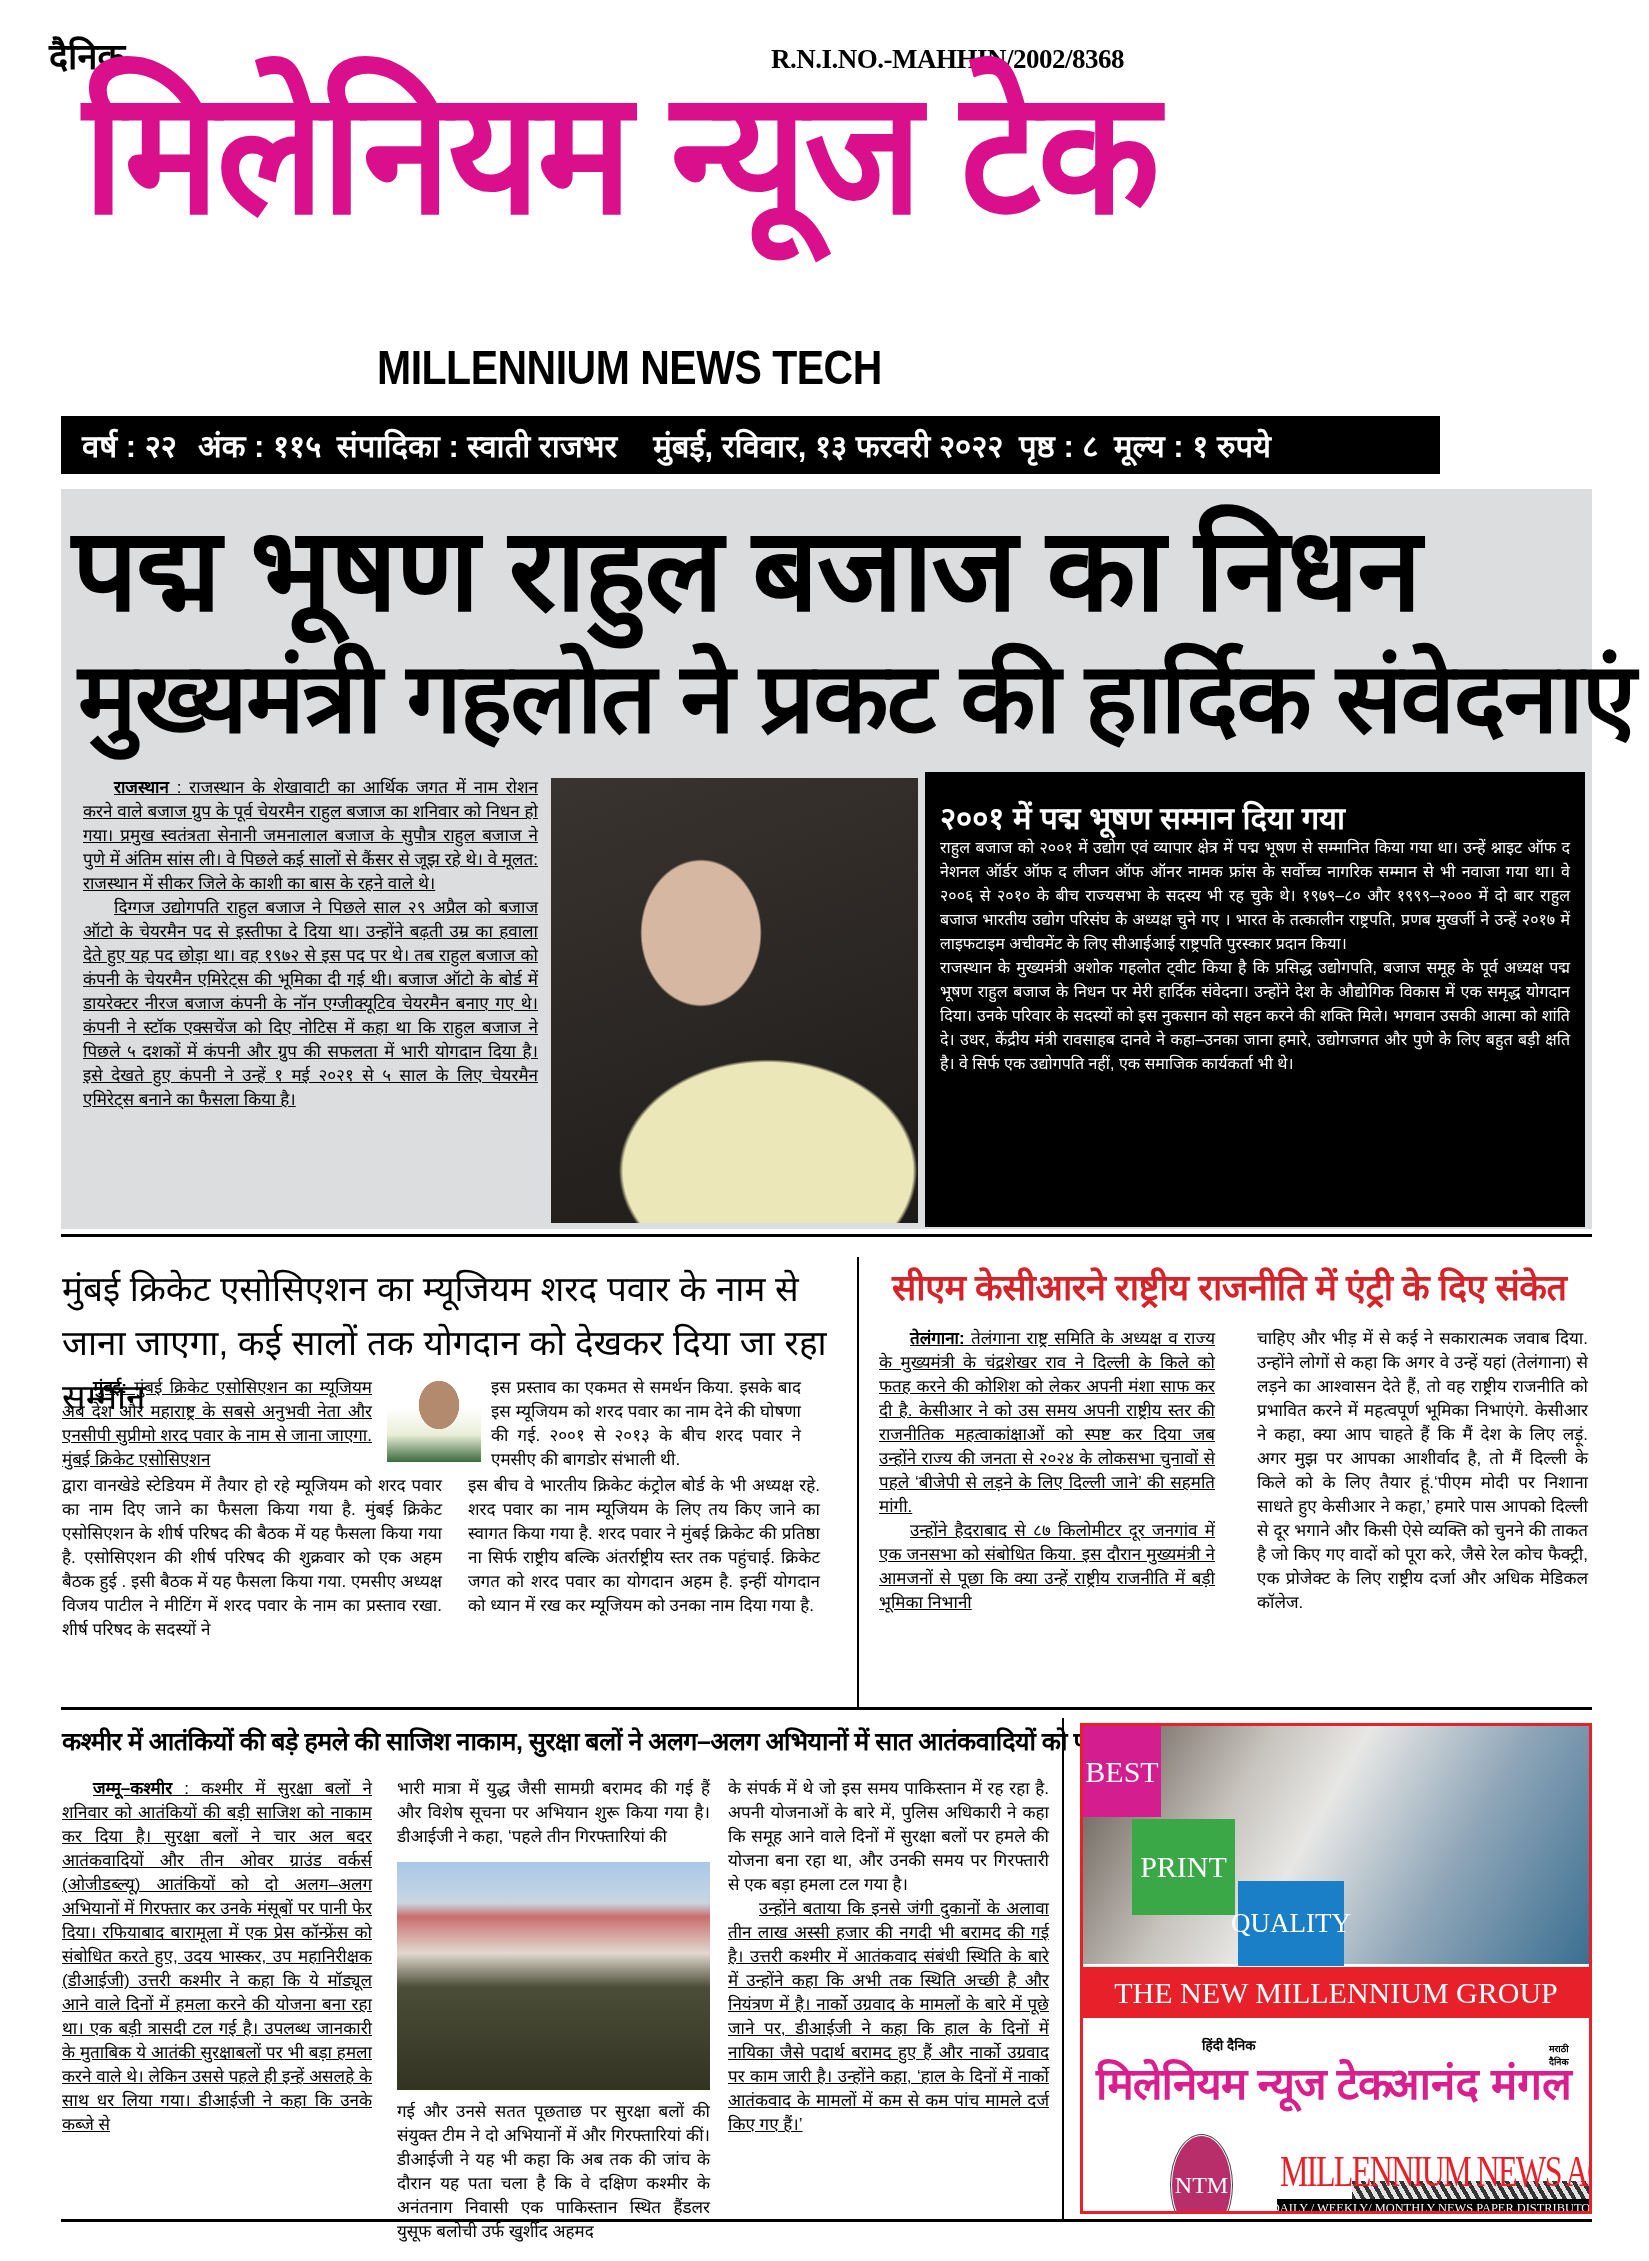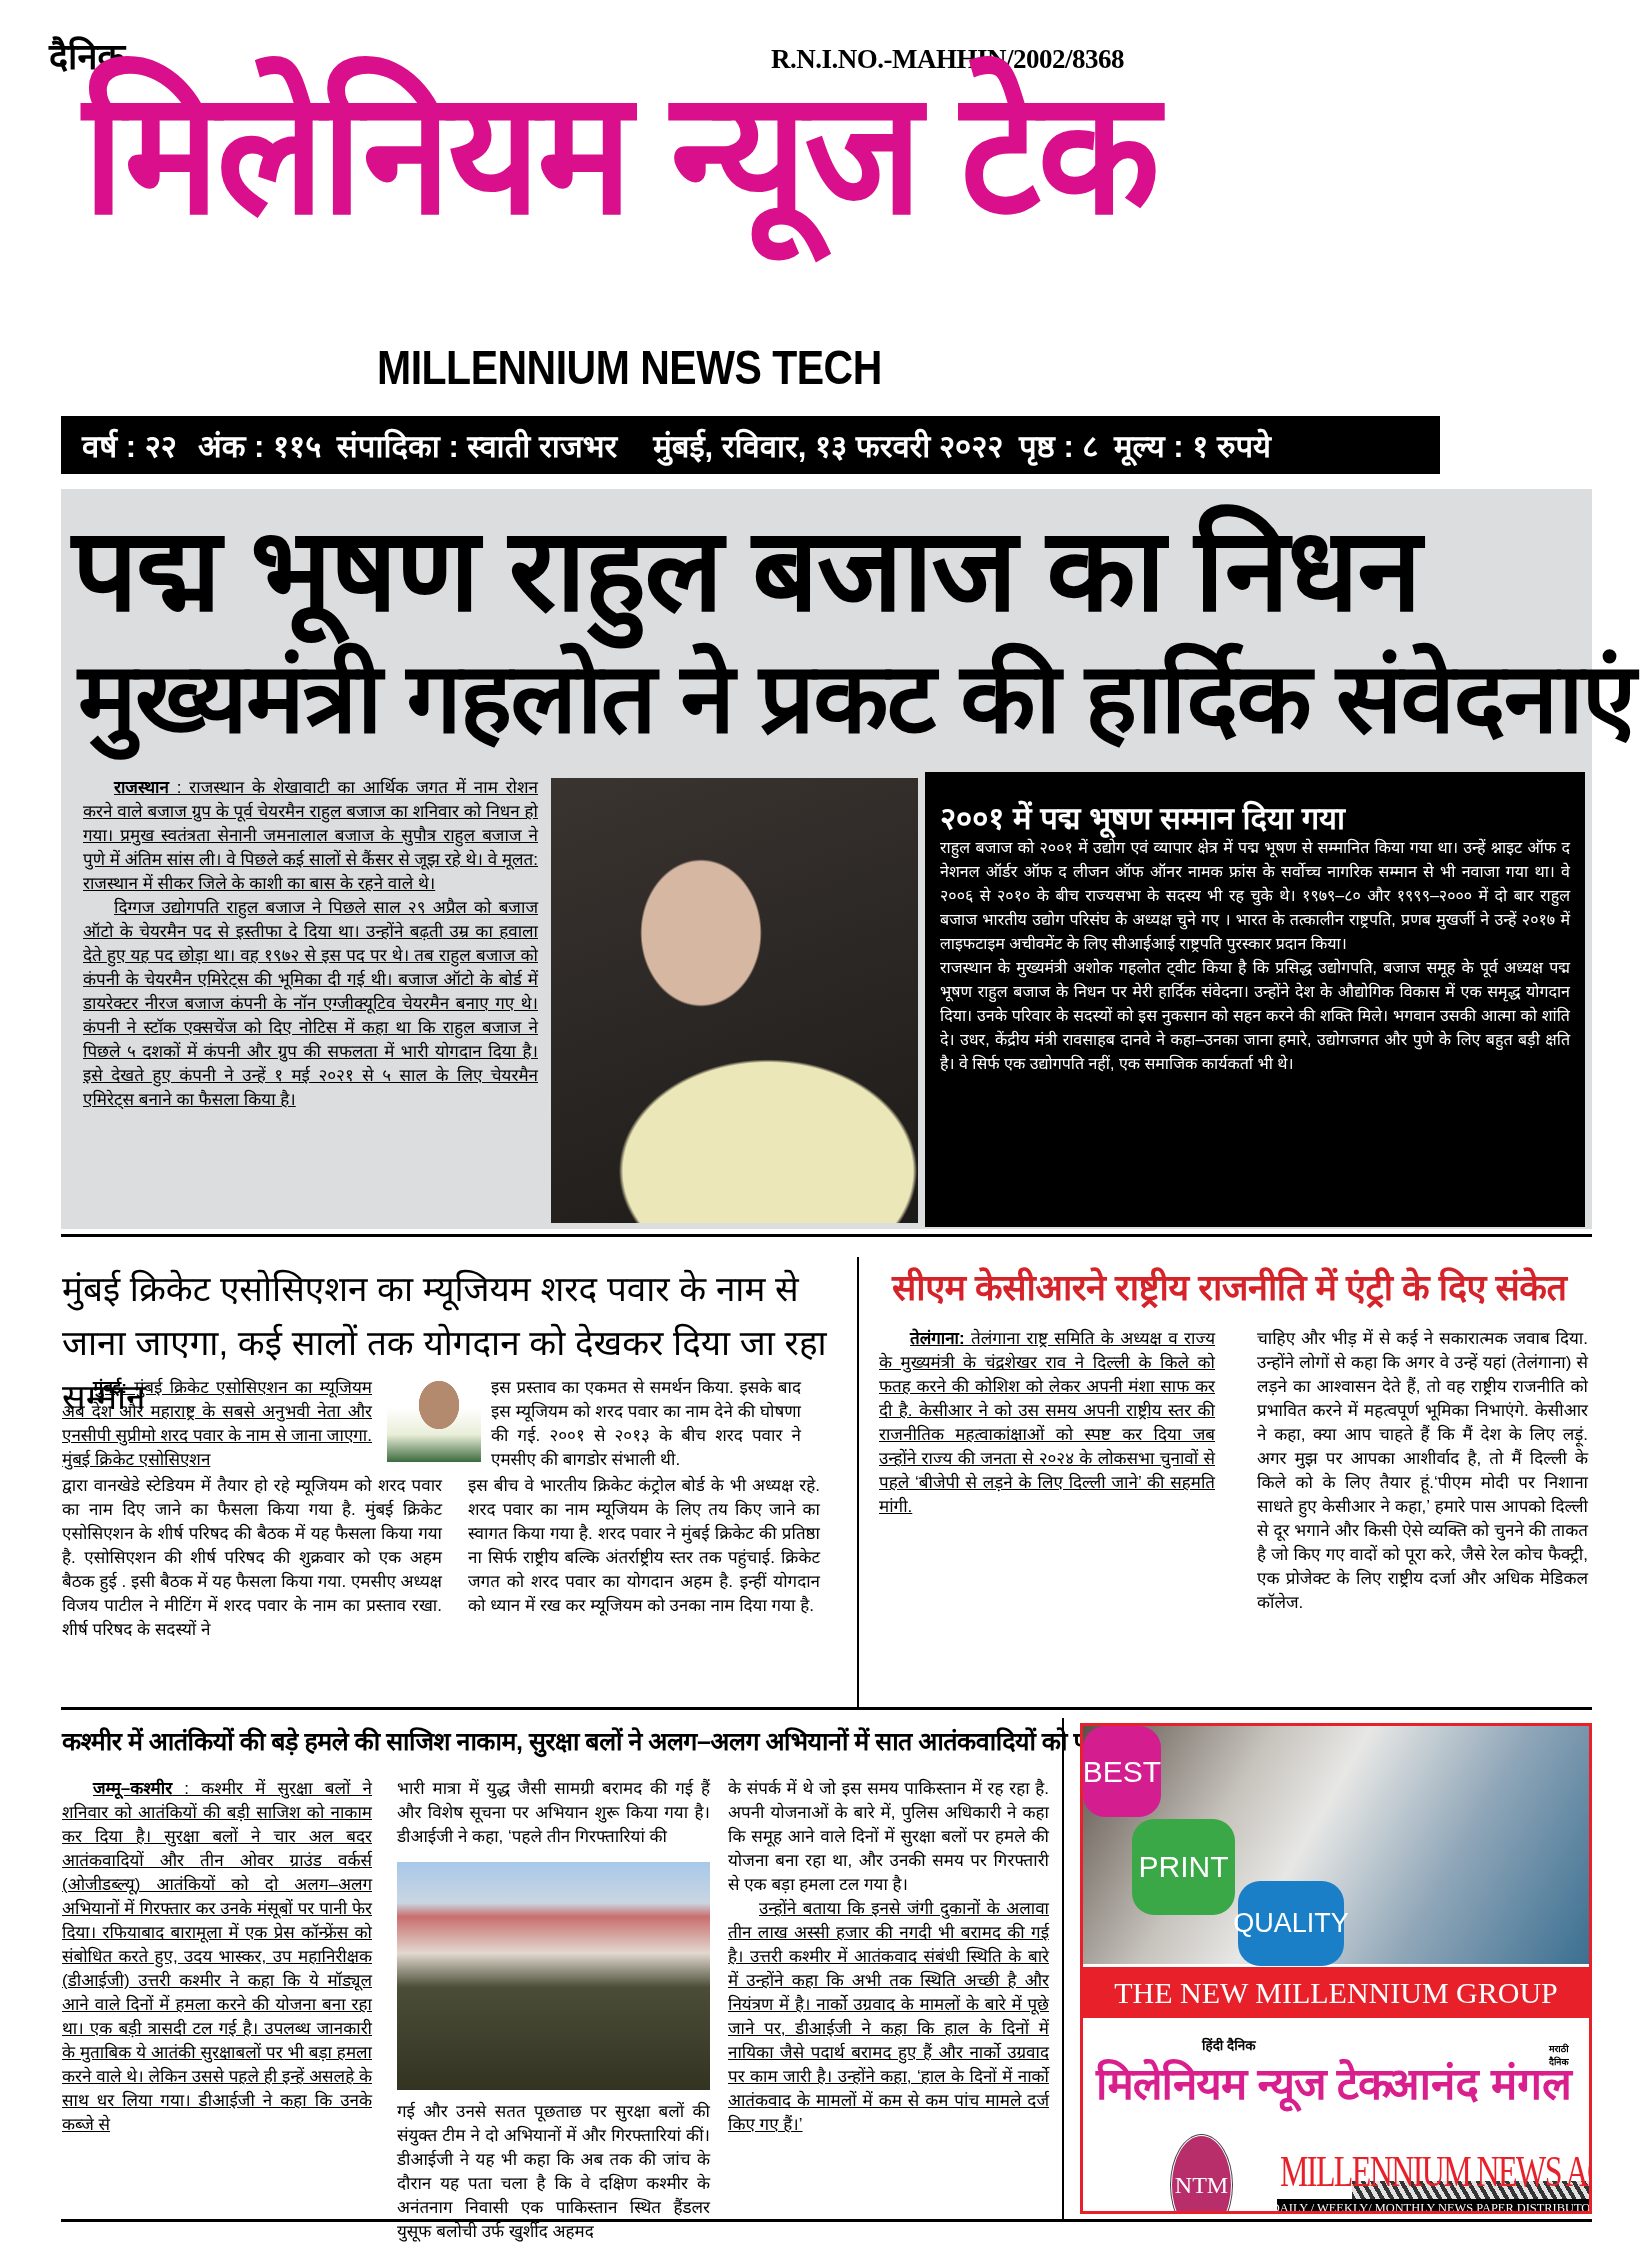--- a/index.html
+++ b/index.html
@@ -66,21 +66,21 @@
   .army-photo { left: 397px; top: 1862px; width: 313px; height: 228px;
     background: linear-gradient(180deg, #a8c8e8 0%, #c9d6e2 18%, #c96e6e 24%, #e2d8cf 40%, #4b4d38 55%, #333322 100%); }
   .ks-c2b { left: 397px; top: 2100px; width: 313px; }
   .ks-c3 { left: 728px; top: 1777px; width: 321px; }
   .vrule2 { left: 1062px; top: 1718px; width: 2.1px; height: 502px; background: #000; }
 
   
   .ad { left: 1080px; top: 1723px; width: 512px; height: 491px; border: 3.1px solid #e8202a; box-sizing: border-box; background: #fff; overflow: hidden; }
   .ad-photo { position: absolute; left: 0; top: 0; width: 100%; height: 238px;
     background: linear-gradient(120deg, #5a5048 0%, #c7c3bd 30%, #e7e7e5 45%, #8fa6b8 70%, #3b6f91 100%); }
-  .ad-box { position: absolute; font-family: Liberation Sans, sans-serif; color: #fff; font-size: 30px; display:flex; align-items:center; justify-content:center;border-radius:22px; }
+  .ad-box { position: absolute; font-family: Liberation Serif, serif; color: #fff; font-size: 30px; display:flex; align-items:center; justify-content:center; }
   .ad-best { left: 0; top: 0; width: 78px; height: 91px; background: #d41d8f; }
   .ad-print { left: 49px; top: 93px; width: 103px; height: 96px; background: #3aa846; }
   .ad-quality { left: 155px; top: 155px; width: 106px; height: 85px; background: #1b7fc7; font-size: 27px; }
   .ad-group { position: absolute; left: 0; top: 241px; width: 100%; height: 51px; background: #e8202a; color: #fff;
     font-family: "Liberation Serif", serif; font-size: 30px; display: flex; align-items: center; justify-content: center; }
   .ad-hindi-sub { position: absolute; left: 119px; top: 310px; font-size: 13.5px; font-weight: bold; }
   .ad-hindi { position: absolute; left: 13px; top: 326px; font-size: 44px; font-weight: bold; color: #d91f8e; white-space: nowrap; letter-spacing: -1px; }
   .ad-marathi-sub { position: absolute; left: 466px; top: 316px; font-size: 9.3px; font-weight: bold; }
   .ad-marathi { position: absolute; left: 303px; top: 326px; font-size: 44px; font-weight: bold; color: #d91f8e; white-space: nowrap; }
   .ad-logo { position: absolute; left: 88px; top: 409px; width: 59px; height: 98px; border-radius: 50%; background: #b72e6b; border: 1.6px solid #fff; box-shadow: 0 0 0 1px #444;
@@ -133,20 +133,21 @@
 <div class="abs photo pawar-photo"></div>
 <div class="abs col-text mca-r">इस प्रस्ताव का एकमत से समर्थन किया. इसके बाद इस म्यूजियम को शरद पवार का नाम देने की घोषणा की गई. २००१ से २०१३ के बीच शरद पवार ने एमसीए की बागडोर संभाली थी.</div>
 <div class="abs col-text mca-bl">द्वारा वानखेडे स्टेडियम में तैयार हो रहे म्यूजियम को शरद पवार का नाम दिए जाने का फैसला किया गया है. मुंबई क्रिकेट एसोसिएशन के शीर्ष परिषद की बैठक में यह फैसला किया गया है. एसोसिएशन की शीर्ष परिषद की शुक्रवार को एक अहम बैठक हुई . इसी बैठक में यह फैसला किया गया. एमसीए अध्यक्ष विजय पाटील ने मीटिंग में शरद पवार के नाम का प्रस्ताव रखा. शीर्ष परिषद के सदस्यों ने</div>
 <div class="abs col-text mca-br">इस बीच वे भारतीय क्रिकेट कंट्रोल बोर्ड के भी अध्यक्ष रहे. शरद पवार का नाम म्यूजियम के लिए तय किए जाने का स्वागत किया गया है. शरद पवार ने मुंबई क्रिकेट की प्रतिष्ठा ना सिर्फ राष्ट्रीय बल्कि अंतर्राष्ट्रीय स्तर तक पहुंचाई. क्रिकेट जगत को शरद पवार का योगदान अहम है. इन्हीं योगदान को ध्यान में रख कर म्यूजियम को उनका नाम दिया गया है.</div>
 
 <div class="abs vrule"></div>
 
 <div class="abs kcr-h">सीएम केसीआरने राष्ट्रीय राजनीति में एंट्री के दिए संकेत</div>
 <div class="abs col-text kcr-l">
   <p class="para-indent"><b>तेलंगाना:</b><span> तेलंगाना राष्ट्र समिति के अध्यक्ष व राज्य के मुख्यमंत्री के चंद्रशेखर राव ने दिल्ली के किले को फतह करने की कोशिश को लेकर अपनी मंशा साफ कर दी है. केसीआर ने को उस समय अपनी राष्ट्रीय स्तर की राजनीतिक महत्वाकांक्षाओं को स्पष्ट कर दिया जब उन्होंने राज्य की जनता से २०२४ के लोकसभा चुनावों से पहले ‘बीजेपी से लड़ने के लिए दिल्ली जाने’ की सहमति मांगी.</span></p>
+  <p class="para-indent">उन्होंने हैदराबाद से ८७ किलोमीटर दूर जनगांव में एक जनसभा को संबोधित किया. इस दौरान मुख्यमंत्री ने आमजनों से पूछा कि क्या उन्हें राष्ट्रीय राजनीति में बड़ी भूमिका निभानी</p>
 </div>
 <div class="abs col-text kcr-r">चाहिए और भीड़ में से कई ने सकारात्मक जवाब दिया. उन्होंने लोगों से कहा कि अगर वे उन्हें यहां (तेलंगाना) से लड़ने का आश्वासन देते हैं, तो वह राष्ट्रीय राजनीति को प्रभावित करने में महत्वपूर्ण भूमिका निभाएंगे. केसीआर ने कहा, क्या आप चाहते हैं कि मैं देश के लिए लड़ूं. अगर मुझ पर आपका आशीर्वाद है, तो मैं दिल्ली के किले को के लिए तैयार हूं.‘पीएम मोदी पर निशाना साधते हुए केसीआर ने कहा,’ हमारे पास आपको दिल्ली से दूर भगाने और किसी ऐसे व्यक्ति को चुनने की ताकत है जो किए गए वादों को पूरा करे, जैसे रेल कोच फैक्ट्री, एक प्रोजेक्ट के लिए राष्ट्रीय दर्जा और अधिक मेडिकल कॉलेज.</div>
 
 <div class="abs rule" style="left:61px;top:1707px;width:1531px;height:3.1px"></div>
 
 <div class="abs ks-h">कश्मीर में आतंकियों की बड़े हमले की साजिश नाकाम, सुरक्षा बलों ने अलग–अलग अभियानों में सात आतंकवादियों को पकड़ा</div>
 <div class="abs col-text ks-c1">
     <p class="para-indent"><b>जम्मू–कश्मीर</b><span> : कश्मीर में सुरक्षा बलों ने शनिवार को आतंकियों की बड़ी साजिश को नाकाम कर दिया है। सुरक्षा बलों ने चार अल बदर आतंकवादियों और तीन ओवर ग्राउंड वर्कर्स (ओजीडब्ल्यू) आतंकियों को दो अलग–अलग अभियानों में गिरफ्तार कर उनके मंसूबों पर पानी फेर दिया। रफियाबाद बारामूला में एक प्रेस कॉन्फ्रेंस को संबोधित करते हुए, उदय भास्कर, उप महानिरीक्षक (डीआईजी) उत्तरी कश्मीर ने कहा कि ये मॉड्यूल आने वाले दिनों में हमला करने की योजना बना रहा था। एक बड़ी त्रासदी टल गई है। उपलब्ध जानकारी के मुताबिक ये आतंकी सुरक्षाबलों पर भी बड़ा हमला करने वाले थे। लेकिन उससे पहले ही इन्हें असलहे के साथ धर लिया गया। डीआईजी ने कहा कि उनके कब्जे से</span></p>
   </div>
 <div class="abs col-text ks-c2">भारी मात्रा में युद्ध जैसी सामग्री बरामद की गई हैं और विशेष सूचना पर अभियान शुरू किया गया है।डीआईजी ने कहा, ‘पहले तीन गिरफ्तारियां की</div>

